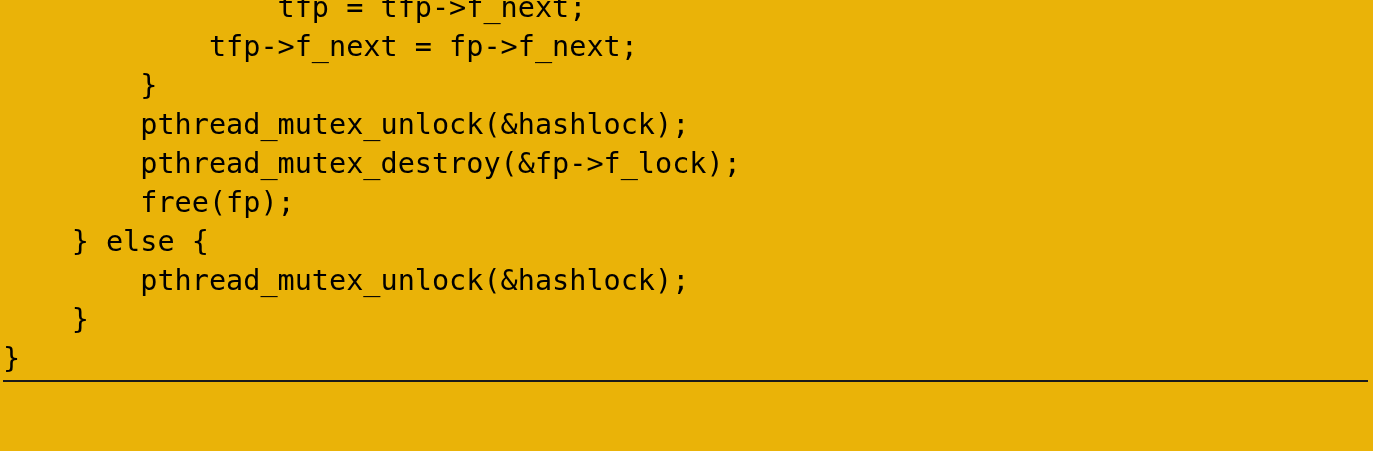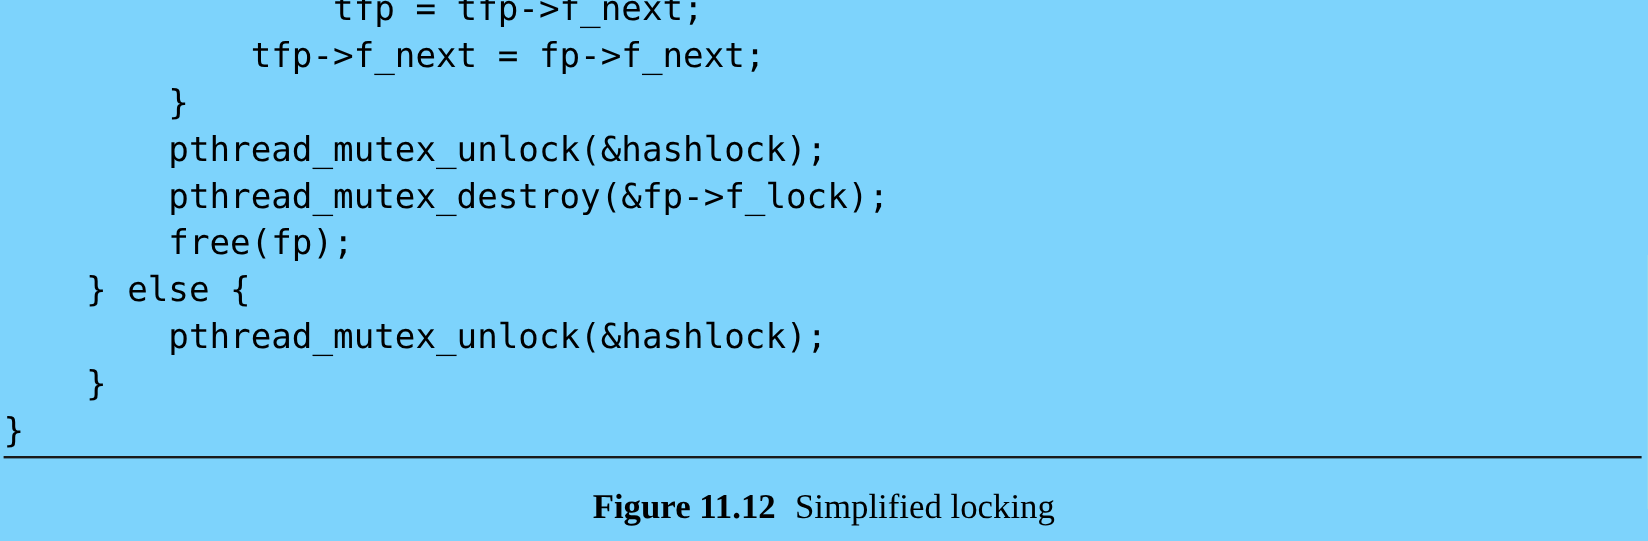--- a/index.html
+++ b/index.html
@@ -12,21 +12,21 @@
     height: 451px;
     background: #c8ecc6;
     overflow: hidden;
     font-family: "Liberation Serif", serif;
   }
 
   #page {
     position: relative;
     width: 1373px;
     height: 451px;
-    background: #7dd3fc;
+    background: #eab308;
     box-sizing: border-box;
   }
 
   
   .code-listing {
     position: absolute;
     left: 3px;
     top: -12px;
     width: 1365px;
     margin: 0;
@@ -84,15 +84,14 @@
 </style>
 </head>
 <body>
 
 <div id="page">
 
   <pre class="code-listing"><span class="code-line">                tfp = tfp-&gt;f_next;</span><span class="code-line">            tfp-&gt;f_next = fp-&gt;f_next;</span><span class="code-line">        }</span><span class="code-line">        pthread_mutex_unlock(&amp;hashlock);</span><span class="code-line">        pthread_mutex_destroy(&amp;fp-&gt;f_lock);</span><span class="code-line">        free(fp);</span><span class="code-line">    } else {</span><span class="code-line">        pthread_mutex_unlock(&amp;hashlock);</span><span class="code-line">    }</span><span class="code-line">}</span></pre>
 
   <hr class="figure-rule">
 
-  <div class="figure-caption"><span class="caption-label">Figure 11.12</span><span class="caption-gap"></span><span class="caption-text">Simplified locking</span></div>
 
 </div>
 
 </body></html>

